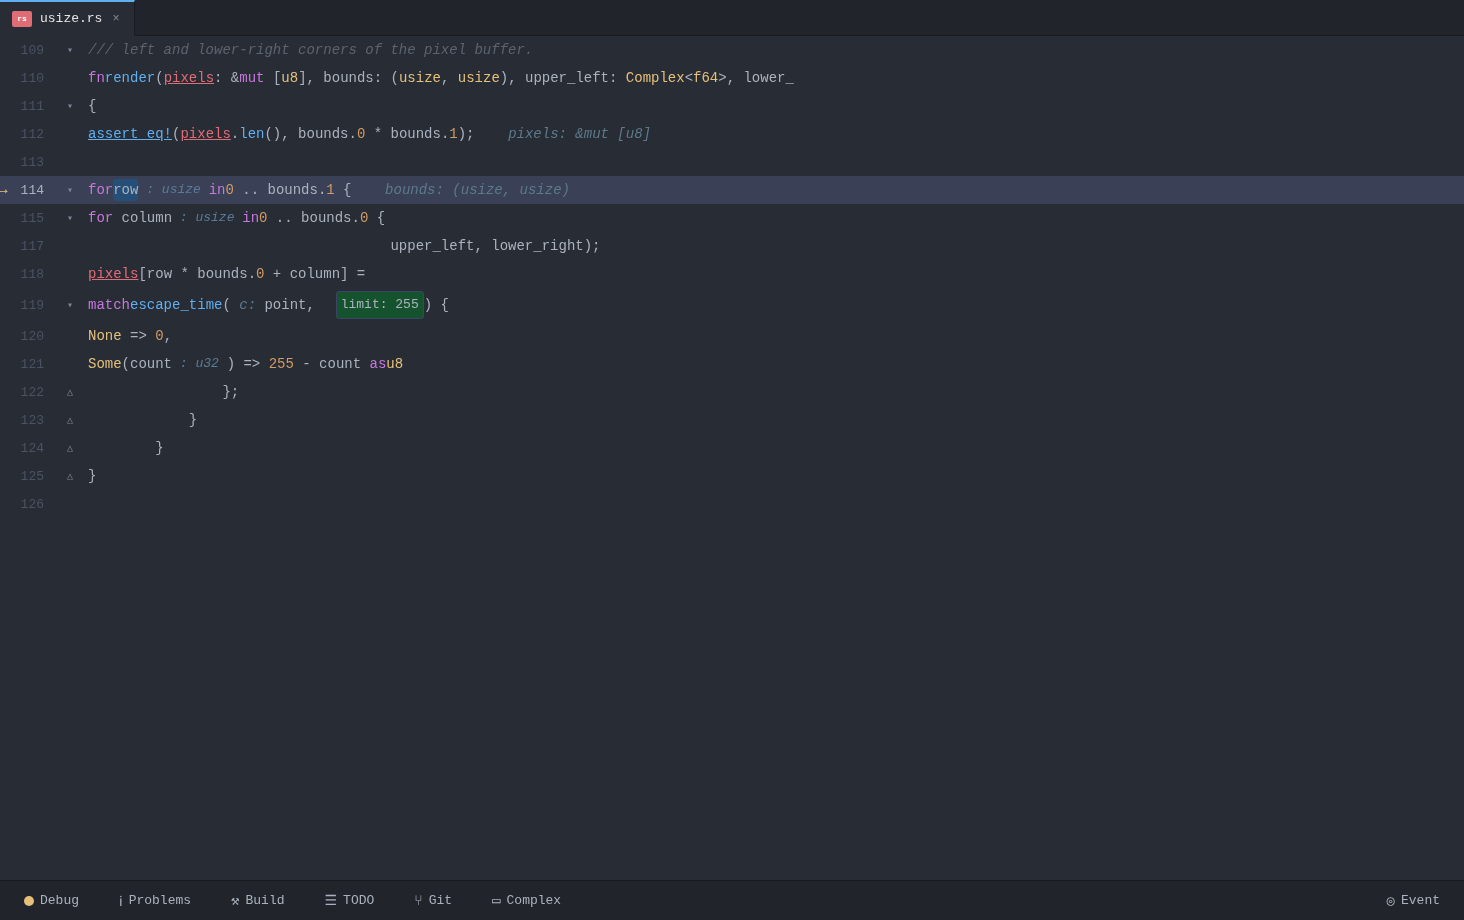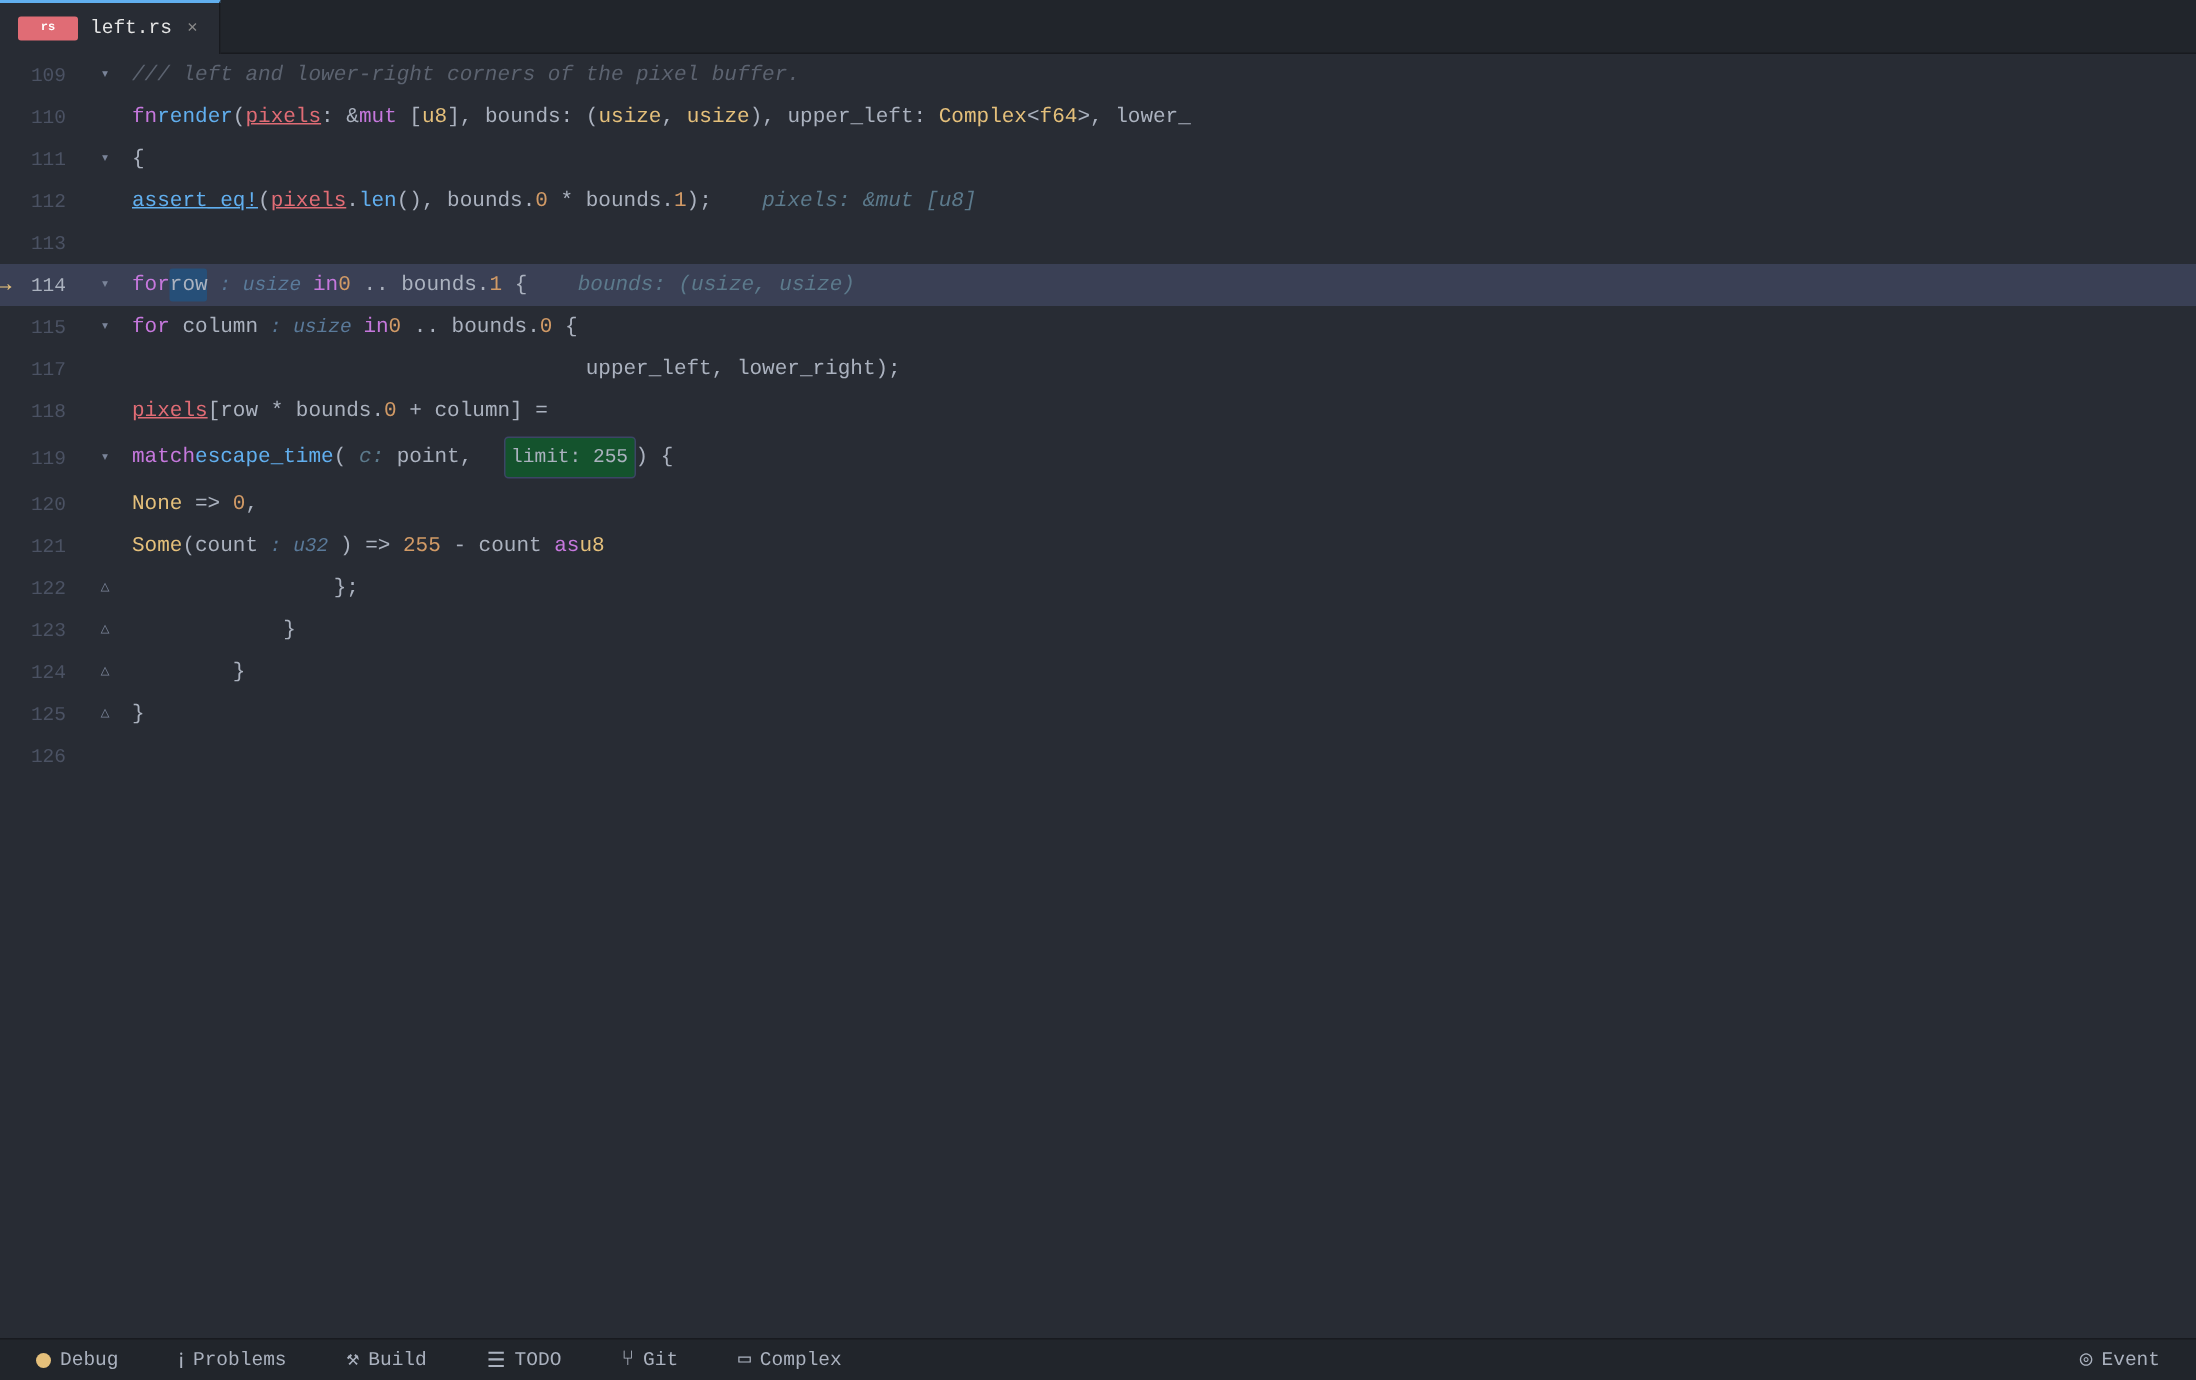--- a/index.html
+++ b/index.html
@@ -35,21 +35,21 @@
       font-size: 13px;
       cursor: pointer;
       gap: 8px;
     }
     .tab.active {
       background: #282c34;
       border-top: 2px solid #61afef;
       color: #e5e5e5;
     }
     .tab-icon {
-      width: 40px;
+      width: 20px;
       height: 16px;
       background: #e06c75;
       border-radius: 2px;
       display: flex;
       align-items: center;
       justify-content: center;
       font-size: 8px;
       font-weight: bold;
       color: white;
       flex-shrink: 0;
@@ -153,21 +153,21 @@
       padding: 2px 4px;
       margin-left: 4px;
       color: #abb2bf;
       font-size: 13px;
       font-style: normal;
     }
     .underline { text-decoration: underline; }
 
     
     .status-bar {
-      height: 28px;
+      height: 40px;
       background: #21252b;
       border-top: 1px solid #181a1f;
       display: flex;
       align-items: center;
       padding: 0 16px;
       gap: 24px;
       flex-shrink: 0;
       font-size: 13px;
       color: #abb2bf;
     }
@@ -203,21 +203,21 @@
       font-size: 13px;
       font-weight: normal;
     }
   </style>
 </head>
 <body>
 
 <div class="tab-bar">
   <div class="tab active">
     <div class="tab-icon">rs</div>
-    <span>left.rs</span>
+    <span>usize.rs</span>
     <span class="tab-close">×</span>
   </div>
 </div>
 
 <div class="editor-area">
   <div class="code-container" id="code-container">
 
       <div class="code-line">
         <div class="line-number">109</div>
         <div class="fold-gutter has-fold">

